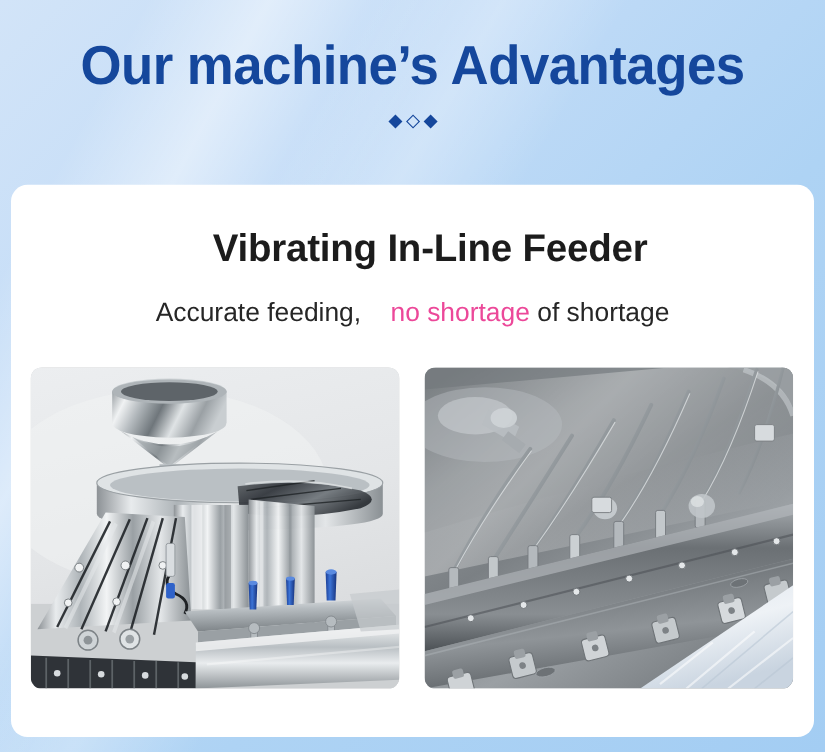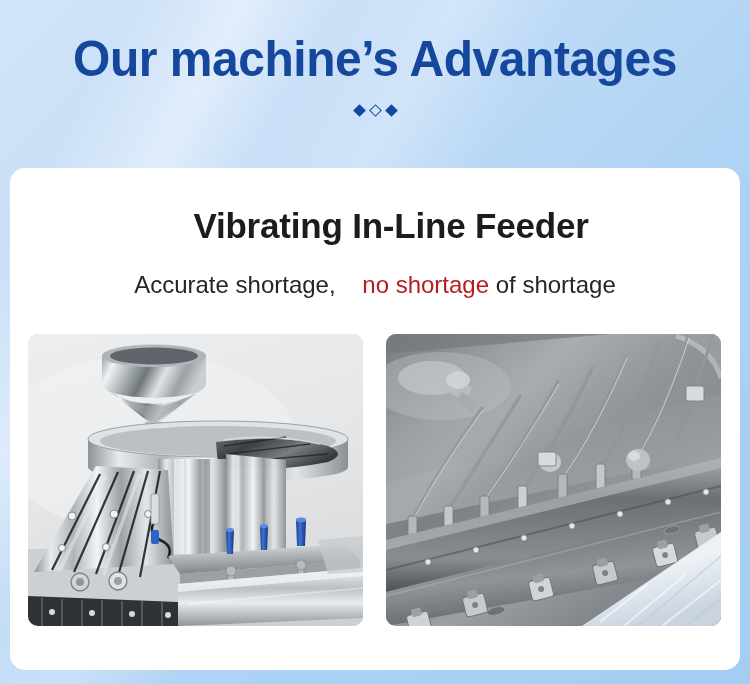--- a/index.html
+++ b/index.html
@@ -102,21 +102,21 @@
   #card-subheading {
     position: absolute;
     left: 0; top: 102px;
     width: 730px;
     text-align: center;
     font-size: 24px;
     line-height: 30px;
     font-weight: 400;
     color: #262626;
   }
-  #card-subheading .hl { color: #b91c1c; margin-left: 20px; }
+  #card-subheading .hl { color: #ec4899; margin-left: 20px; }
 
   
   #photos {
     position: absolute;
     left: 18px; top: 166px;
     width: 694px;
     height: 292px;
     display: flex;
     gap: 23px;
   }
@@ -145,21 +145,21 @@
       <span class="dia solid"></span>
     </div>
 
   </div>
 
   <div id="card">
 
     <div id="card-heading">Vibrating In-Line Feeder</div>
 
     <div id="card-subheading">
-      <span>Accurate shortage, </span><span class="hl">no shortage</span><span> of shortage</span>
+      <span>Accurate feeding, </span><span class="hl">no shortage</span><span> of shortage</span>
     </div>
 
     <div id="photos">
 
       <div class="photo">
         <svg viewBox="0 0 335 292" preserveAspectRatio="xMidYMid slice" aria-hidden="true">
           <defs>
             <linearGradient id="bgWall" x1="0" y1="0" x2="0.3" y2="1">
               <stop offset="0%" stop-color="#eceef0"></stop>
               <stop offset="55%" stop-color="#e4e6e8"></stop>

